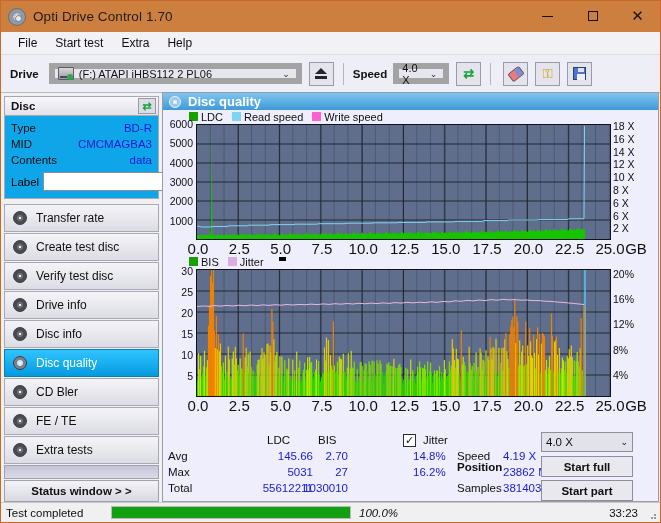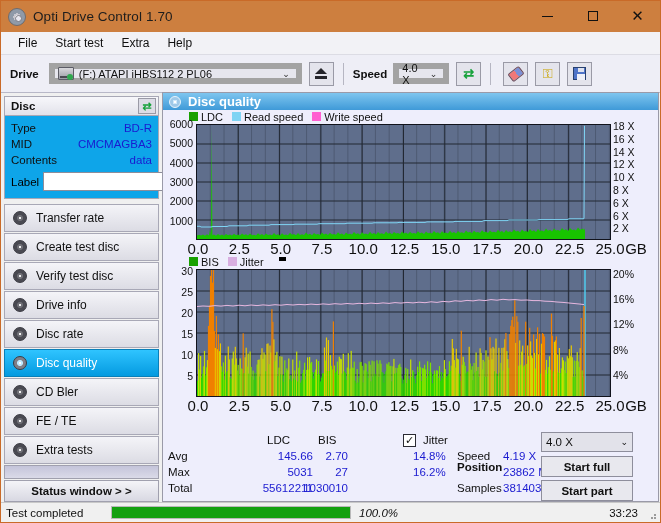--- a/index.html
+++ b/index.html
@@ -310,21 +310,21 @@
       <div class="nav">
         <span class="navico"></span>
         <span>Verify test disc</span>
       </div>
       <div class="nav">
         <span class="navico"></span>
         <span>Drive info</span>
       </div>
       <div class="nav">
         <span class="navico"></span>
-        <span>Disc rate</span>
+        <span>Disc info</span>
       </div>
       <div class="nav sel">
         <span class="navico"></span>
         <span>Disc quality</span>
       </div>
       <div class="nav">
         <span class="navico"></span>
         <span>CD Bler</span>
       </div>
       <div class="nav">

